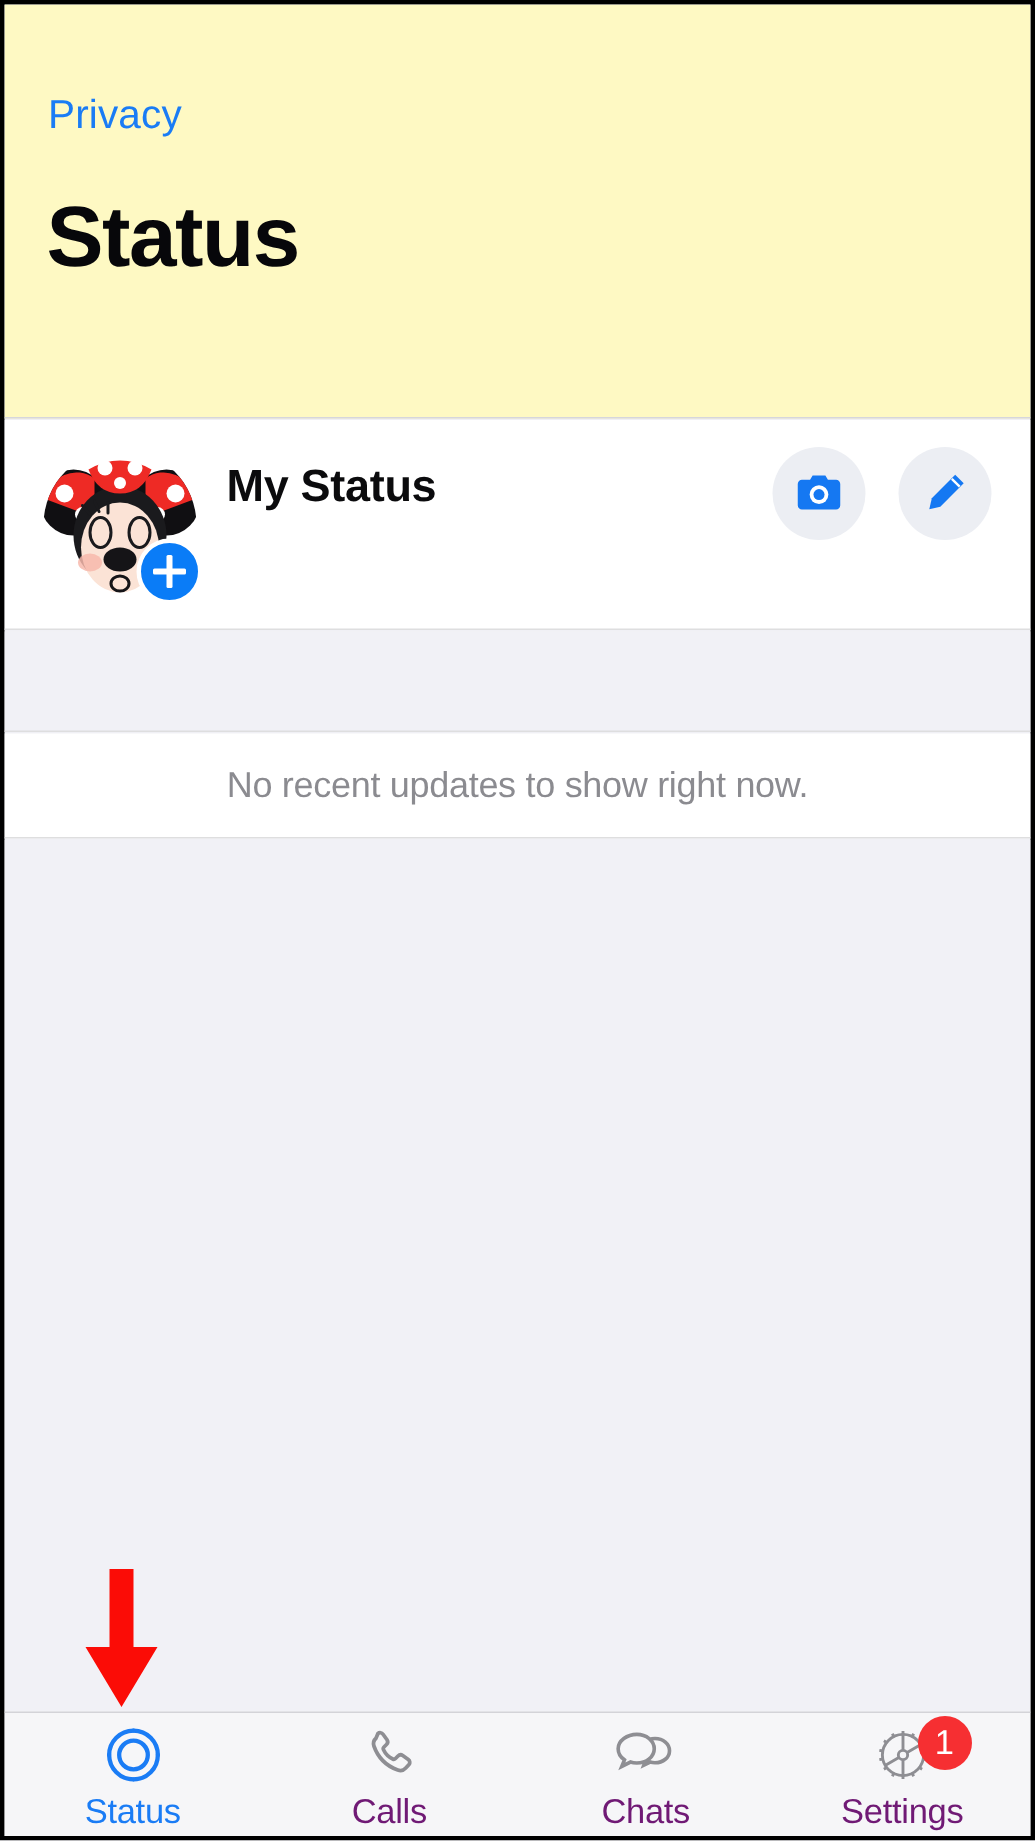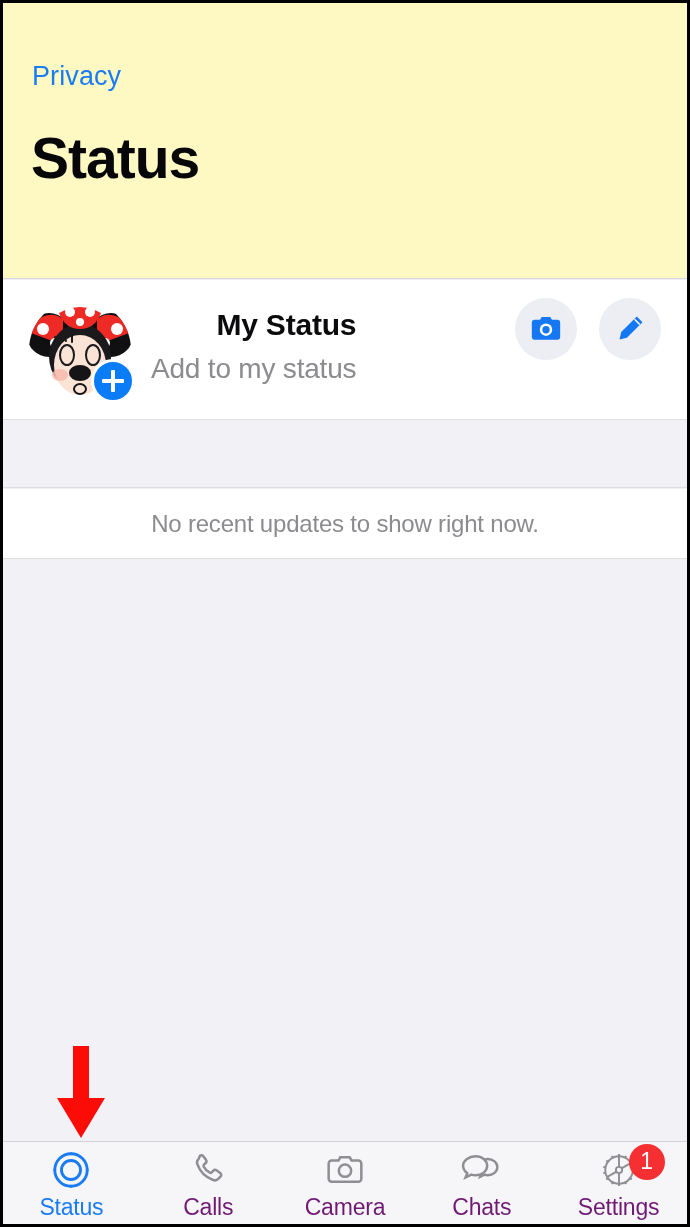--- a/index.html
+++ b/index.html
@@ -110,21 +110,20 @@
   .status-texts {
     position: absolute;
     left: 148px;
     top: 28px;
   }
   .status-title {
     font-size: 30px;
     font-weight: bold;
     color: #0b0b0d;
     letter-spacing: -0.2px;
-    text-align: right;
   }
   .status-sub {
     margin-top: 11px;
     font-size: 28px;
     color: #8b8b90;
     letter-spacing: -0.2px;
   }
   .row-actions {
     position: absolute;
     right: 26px;
@@ -284,21 +283,20 @@
 
           <ellipse cx="51" cy="74" rx="11" ry="8" fill="#151417"></ellipse>
           <ellipse cx="51" cy="90" rx="6" ry="5" fill="none" stroke="#151417" stroke-width="2"></ellipse>
         </svg>
       </div>
       <div class="plus-badge"></div>
     </div>
 
     <div class="status-texts">
       <div class="status-title">My Status</div>
-      <div class="status-sub">Add to my status</div>
     </div>
 
     <div class="row-actions">
       <div class="circle-btn">
         <svg width="34" height="34" viewBox="0 0 24 24">
           <path d="M9 3.5h6l1.2 2H20a2 2 0 0 1 2 2v10a2 2 0 0 1-2 2H4a2 2 0 0 1-2-2v-10a2 2 0 0 1 2-2h3.8z" fill="#1578f2"></path>
           <circle cx="12" cy="12.5" r="4.4" fill="#ffffff"></circle>
           <circle cx="12" cy="12.5" r="2.6" fill="#1578f2"></circle>
         </svg>
       </div>
@@ -340,29 +338,20 @@
 
     <div class="tab">
       <div class="tab-icon">
         <svg width="40" height="40" viewBox="0 0 24 24">
           <path d="M7.2 3.4c.6-.5 1.5-.4 2 .3l1.6 2.2c.4.6.3 1.4-.2 1.9l-1 1c-.3.3-.4.7-.2 1.1.7 1.5 2.2 3 3.7 3.7.4.2.8.1 1.1-.2l1-1c.5-.5 1.3-.6 1.9-.2l2.2 1.6c.7.5.8 1.4.3 2l-1.3 1.4c-.8.9-2.1 1.2-3.2.8-4.5-1.6-7.9-5-9.5-9.5-.4-1.1-.1-2.4.8-3.2z" fill="none" stroke="#8e8e93" stroke-width="1.5"></path>
         </svg>
       </div>
       <div class="tab-label">Calls</div>
     </div>
 
-    <div class="tab">
-      <div class="tab-icon">
-        <svg width="40" height="40" viewBox="0 0 24 24">
-          <path d="M9.2 4.4h5.6l1.1 1.9H20a1.8 1.8 0 0 1 1.8 1.8v9.1A1.8 1.8 0 0 1 20 19H4a1.8 1.8 0 0 1-1.8-1.8V8.1A1.8 1.8 0 0 1 4 6.3h4.1z" fill="none" stroke="#8e8e93" stroke-width="1.5"></path>
-          <circle cx="12" cy="12.4" r="3.7" fill="none" stroke="#8e8e93" stroke-width="1.5"></circle>
-        </svg>
-      </div>
-      <div class="tab-label">Camera</div>
-    </div>
 
     <div class="tab">
       <div class="tab-icon">
         <svg width="42" height="42" viewBox="0 0 26 24">
           <path d="M16.5 5.2c3.4 0 6 2.2 6 5s-2.6 5-6 5c-.7 0-1.4-.1-2-.3l-2.6 1.3.7-1.9c-1.3-.9-2.1-2.2-2.1-3.6 0-2.8 2.6-5.5 6-5.5z" fill="none" stroke="#8e8e93" stroke-width="1.5"></path>
           <path d="M9 3.5c4 0 7.2 2.6 7.2 5.9S13 15.3 9 15.3c-.9 0-1.8-.1-2.6-.4l-3.6 1.8 1.1-2.7C2.3 12.9 1.3 11.3 1.3 9.4 1.3 6.1 5 3.5 9 3.5z" fill="#f6f6f8" stroke="#8e8e93" stroke-width="1.5"></path>
         </svg>
       </div>
       <div class="tab-label">Chats</div>
     </div>

